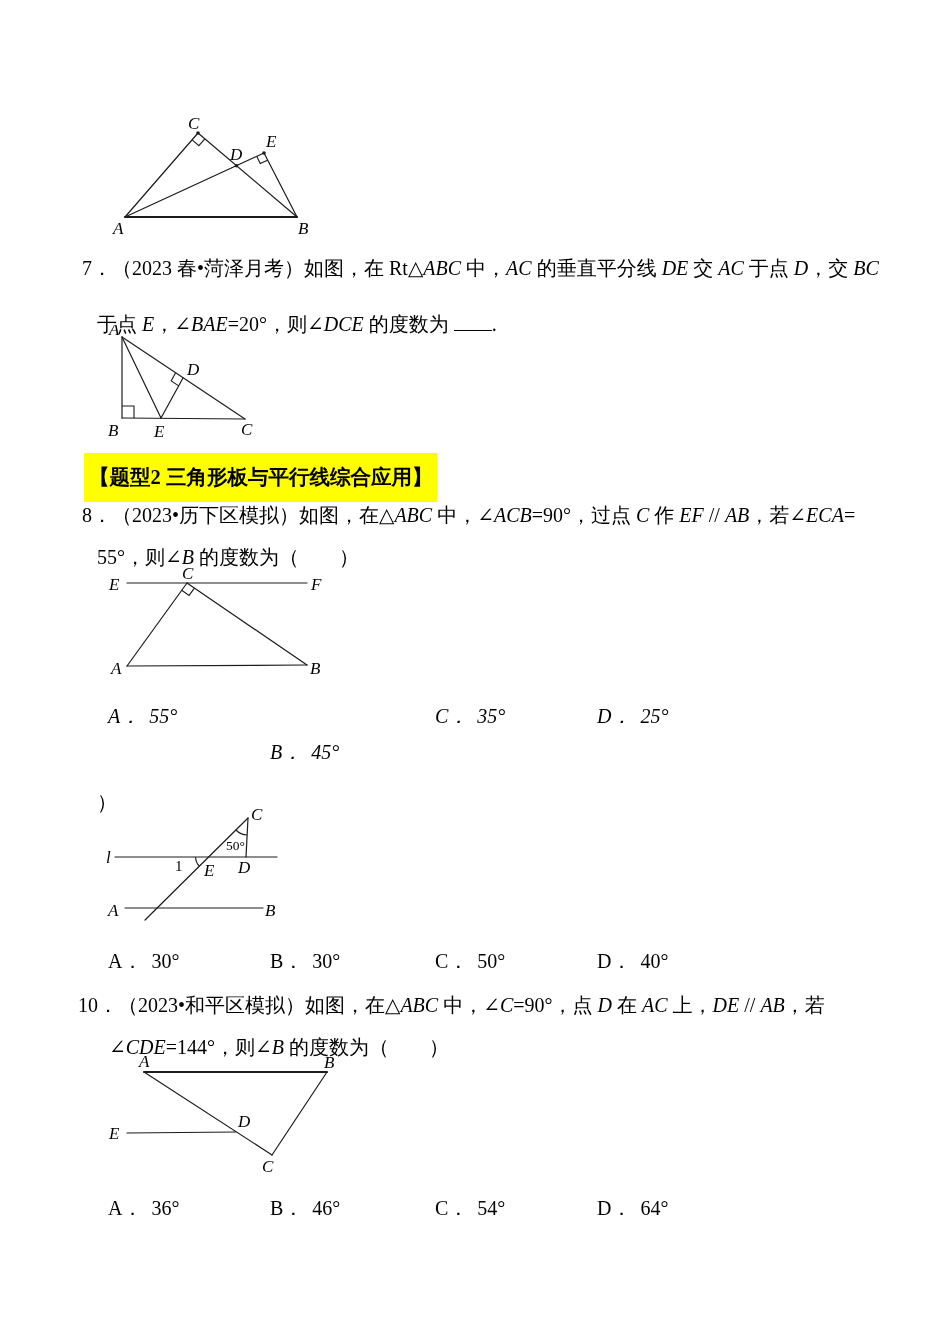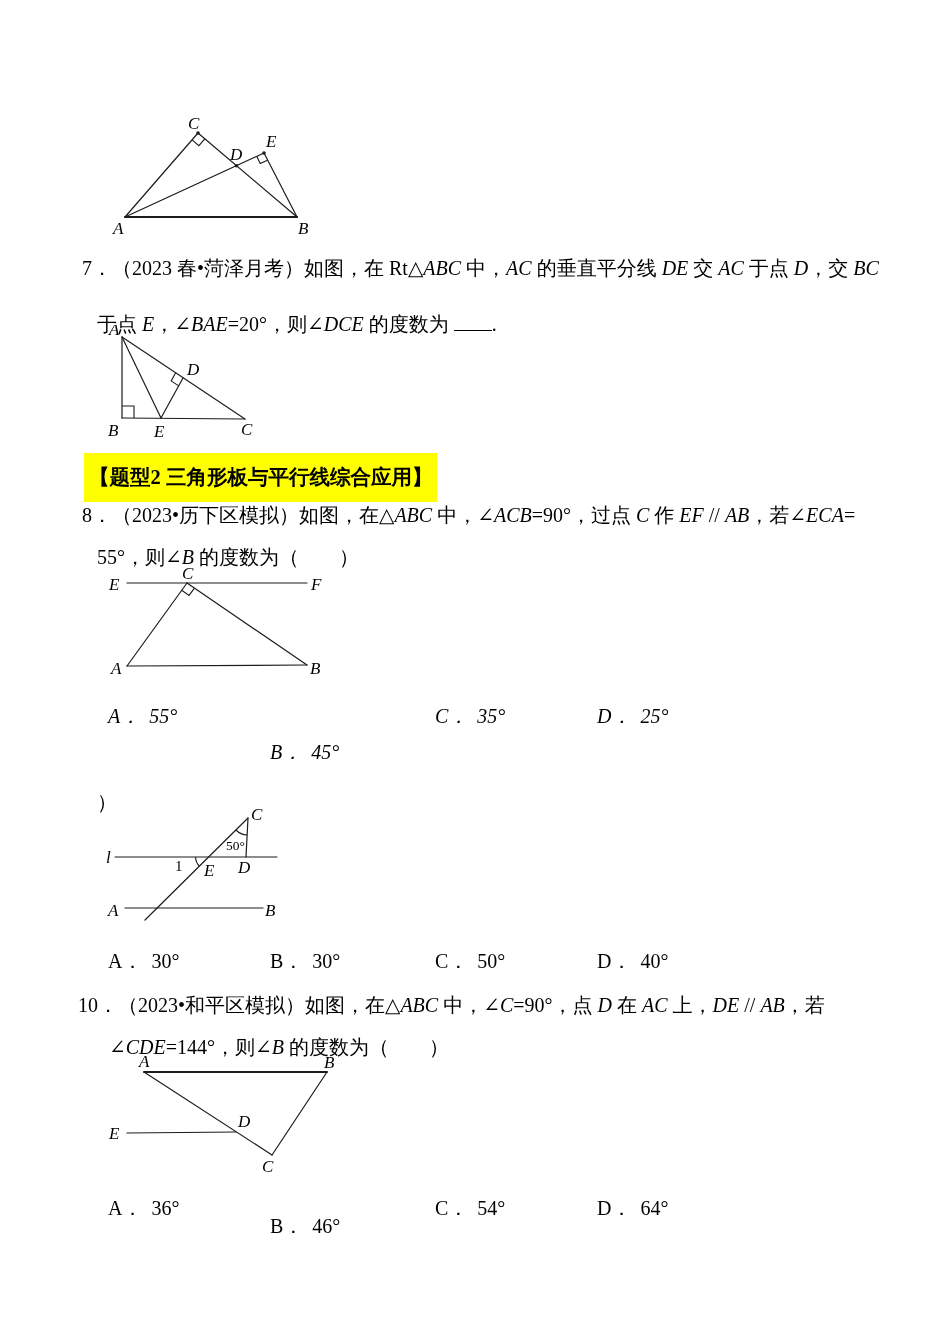--- a/index.html
+++ b/index.html
@@ -124,18 +124,18 @@
     <path class="ln" d="M24,80 L133,79"></path>
     <text class="lbl" x="36" y="14">A</text>
     <text class="lbl" x="221" y="15">B</text>
     <text class="lbl" x="135" y="74">D</text>
     <text class="lbl" x="6" y="86">E</text>
     <text class="lbl" x="159" y="119">C</text>
   </svg>
 
   <div class="choices" style="top:1195px;">
     <span class="choice" style="left:108px;"><span class="cl">A．</span><span>36°</span></span>
-    <span class="choice" style="left:270px;margin-top:18px;"><span class="cl">B．</span><span>46°</span></span>
+    <span class="choice" style="left:270px;"><span class="cl">B．</span><span>46°</span></span>
     <span class="choice" style="left:435px;"><span class="cl">C．</span><span>54°</span></span>
     <span class="choice" style="left:597px;"><span class="cl">D．</span><span>64°</span></span>
   </div>
 
 </div>
 
 </body></html>

